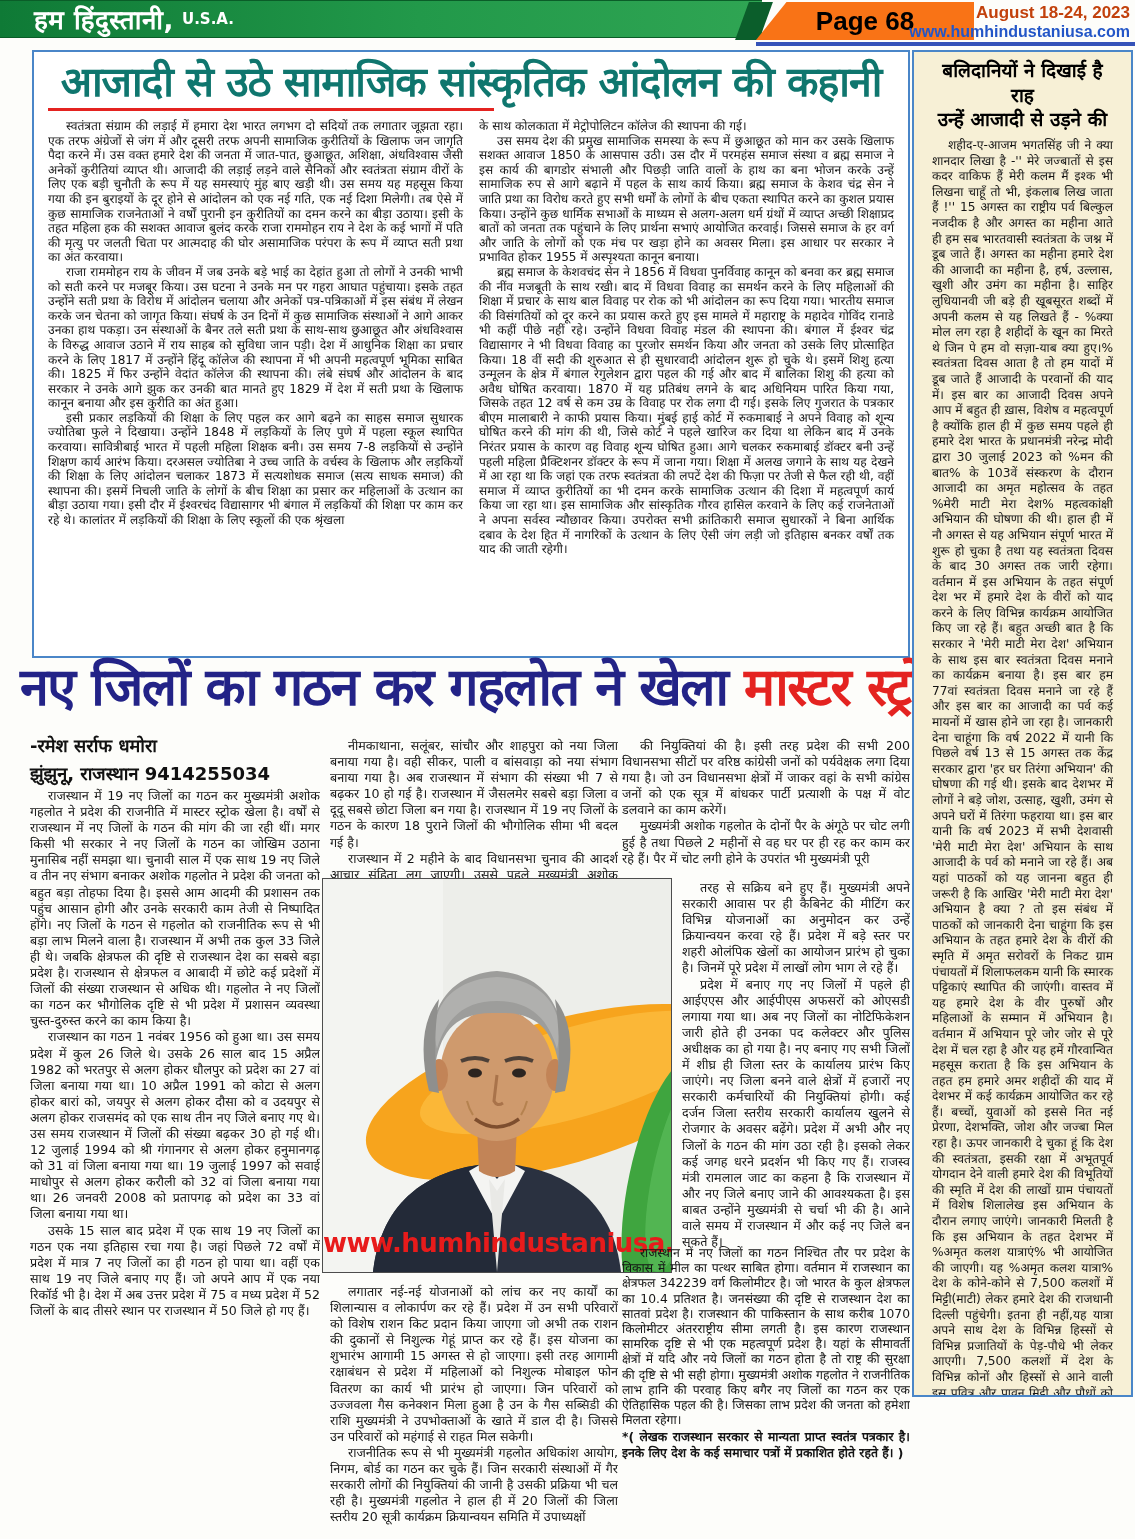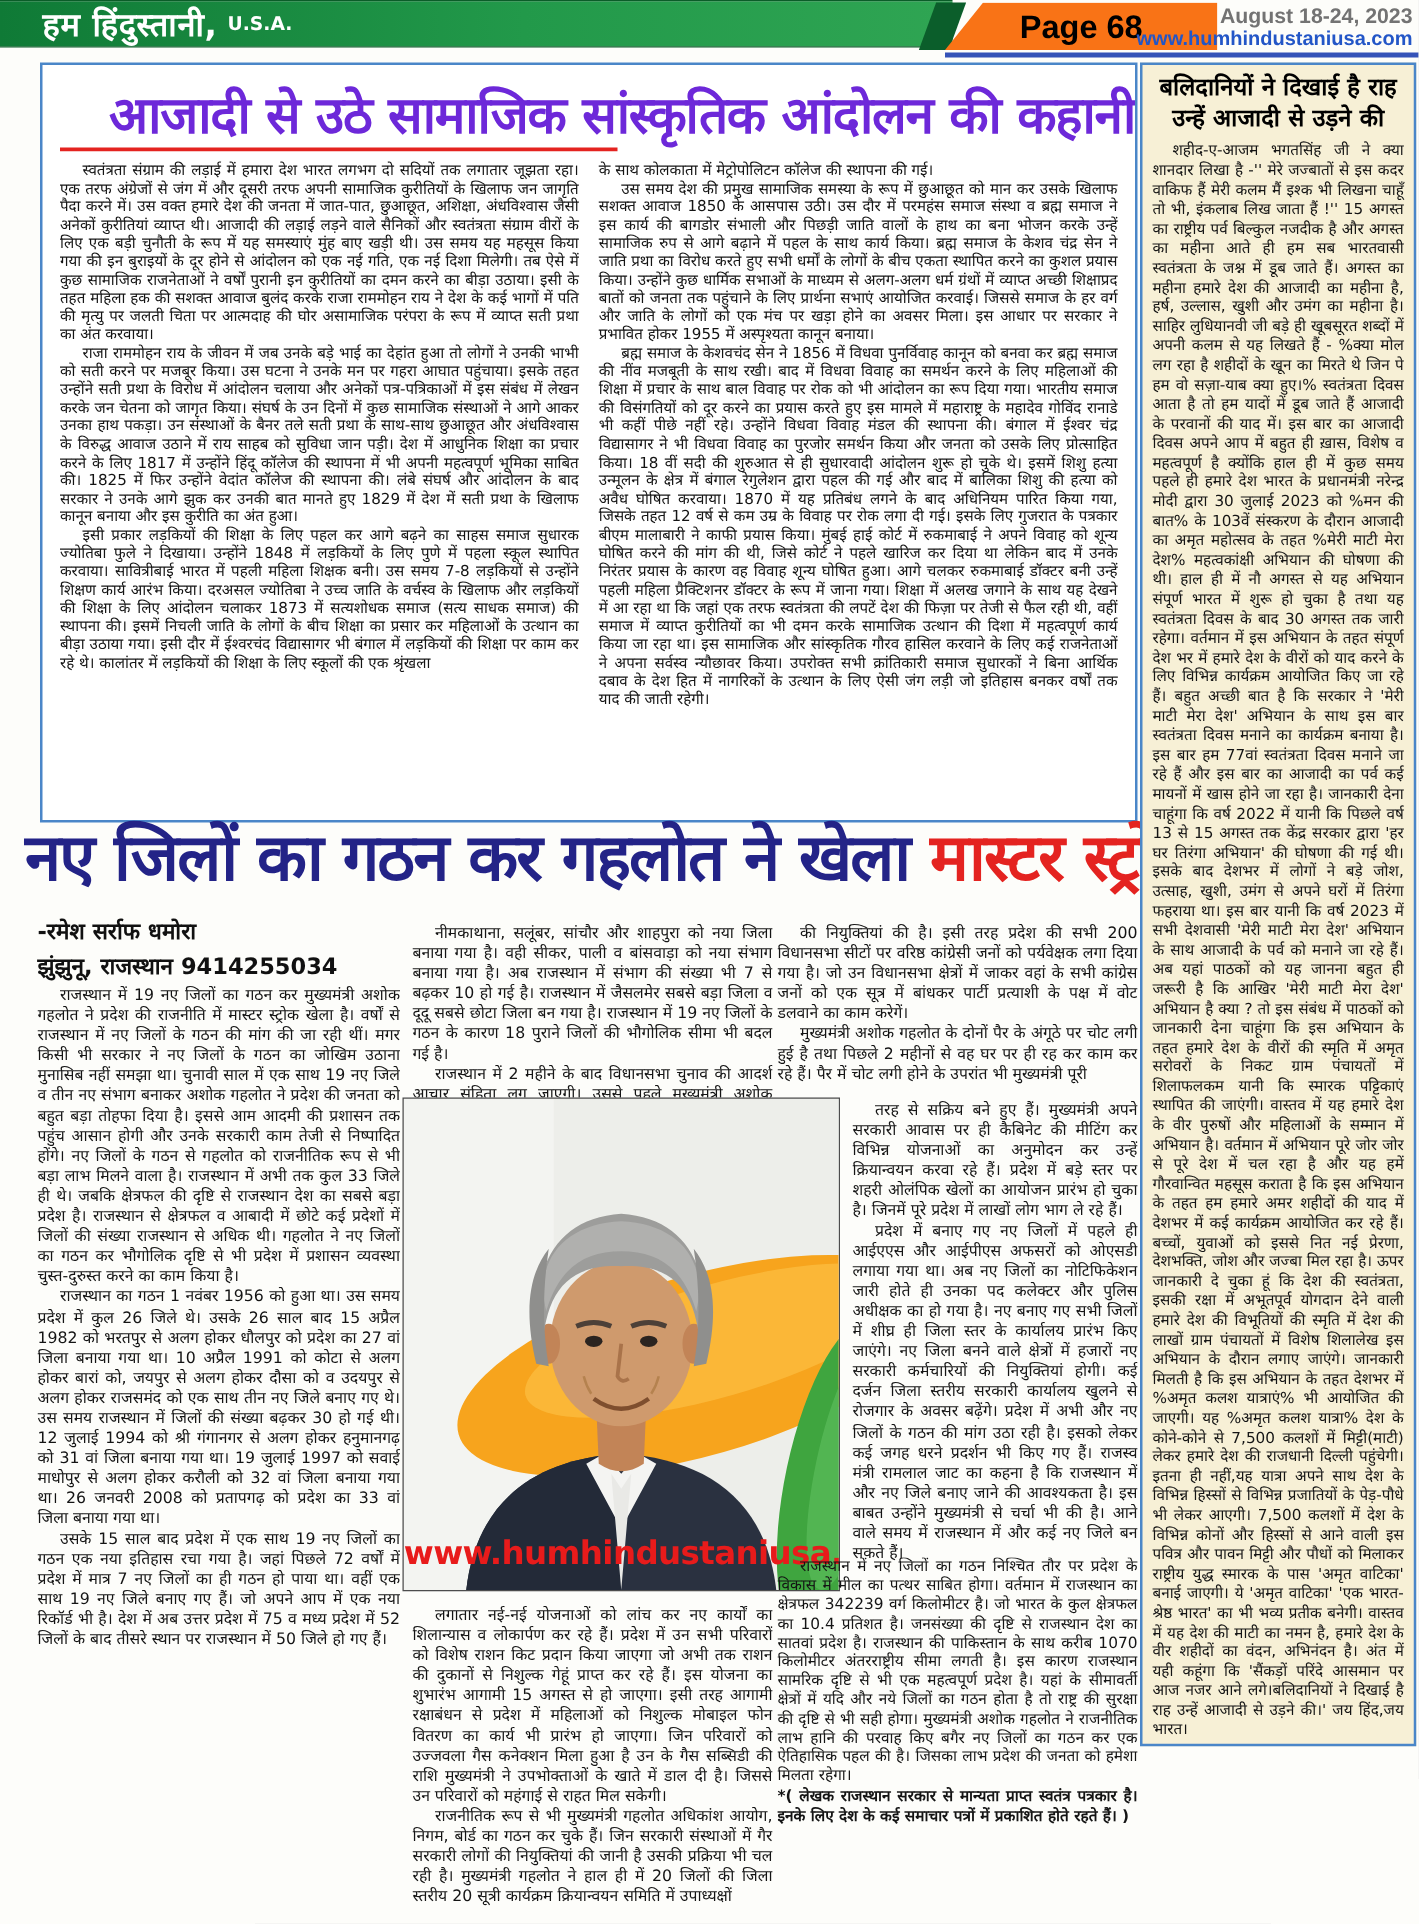--- a/index.html
+++ b/index.html
@@ -27,32 +27,32 @@
     background:#0b5e2b; transform: skewX(-20deg);
   }
   .page-tag {
     position:absolute; left:756px; top:2px; width:218px; height:38px;
     background:#f97316;
     clip-path: polygon(14% 0, 100% 0, 100% 100%, 0 100%);
     display:flex; align-items:center; justify-content:center;
   }
   .page-tag span { font-size:26px; font-weight:900; color:#000; font-family:"Liberation Sans",sans-serif; }
   .header-right { position:absolute; right:5px; top:3px; text-align:right; line-height:1.15; }
-  .issue-date { color:#737373; font-size:17px; font-weight:800; font-family:"Liberation Sans",sans-serif; }
+  .issue-date { color:#c2410c; font-size:17px; font-weight:800; font-family:"Liberation Sans",sans-serif; }
   .website    { color:#2356c7; font-size:16px; font-weight:800; font-family:"Liberation Sans",sans-serif; cursor:pointer; }
   .blue-line  { position:absolute; left:756px; top:42px; width:379px; height:4px; background:#3553b8; }
 
   
   .a1 {
     position:absolute; left:32px; top:50px; width:878px; height:608px;
     border:2px solid #4a86c8; background:#fff; overflow:hidden;
   }
   .a1 h1 {
-    margin-top:10px; text-align:right; white-space:nowrap;
-    font-size:41px; font-weight:900; color:#6d28d9; letter-spacing:-1px;
+    text-align:center; white-space:nowrap;
+    font-size:41px; font-weight:900; color:#0f766e; letter-spacing:-1px;
   }
   .a1 .byline { margin:12px 0 4px 14px; font-size:16px; font-weight:800; color:#000; }
   .red-rule { margin-left:14px; width:446px; height:3px; background:#e42320; }
   .a1 .cols { display:flex; gap:16px; padding:8px 14px 0 14px; height:472px; overflow:hidden; }
   .a1 .col { flex:1; }
   .a1 p {
     font-size:12.1px; line-height:14.6px; text-align:justify; text-indent:18px; color:#141414;
   }
   p.cont { text-indent:0; }
 
@@ -83,21 +83,21 @@
   }
   .photo svg { display:block; }
   .watermark {
     position:absolute; left:0; bottom:14px; width:100%;
     text-align:center; color:#e81b1b; font-size:26px; font-weight:900; letter-spacing:-0.5px;
   }
 
   
   .sidebar {
     position:absolute; left:912px; top:50px; width:221px; height:1347px;
-    background:#f7f0d6; border:2px solid #4a86c8; padding:6px 8px; overflow:hidden;
+    background:#f7f0d6; border:2px solid #4a86c8; padding:6px 18px; overflow:hidden;
   }
   .sidebar h3 { text-align:center; font-size:19px; font-weight:900; line-height:1.3; color:#000; margin-bottom:6px; }
   .sb-body { font-size:12.2px; line-height:15.6px; text-align:justify; text-indent:16px; color:#141414; }
   .sb-author { margin-top:4px; font-size:18px; font-weight:800; text-align:center; line-height:1.45; }
 </style>
 </head>
 <body>
 
 <div class="page">
 

